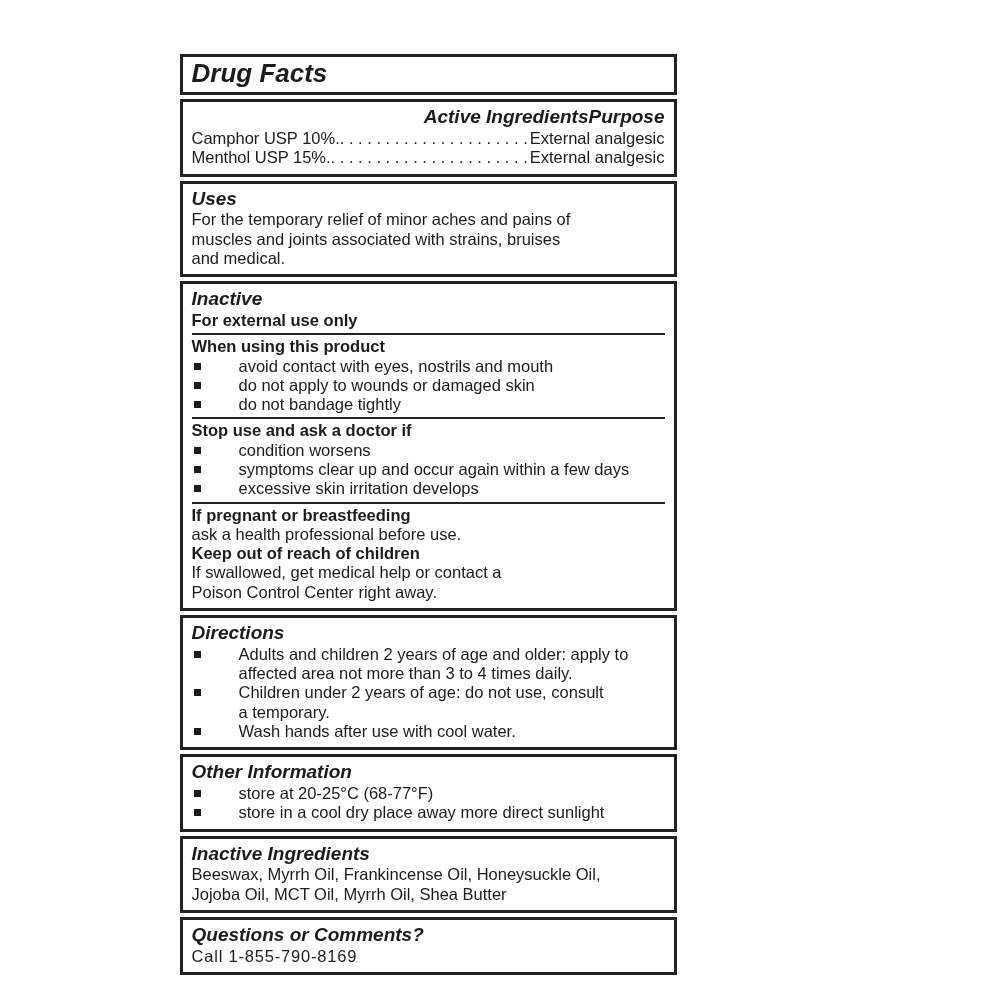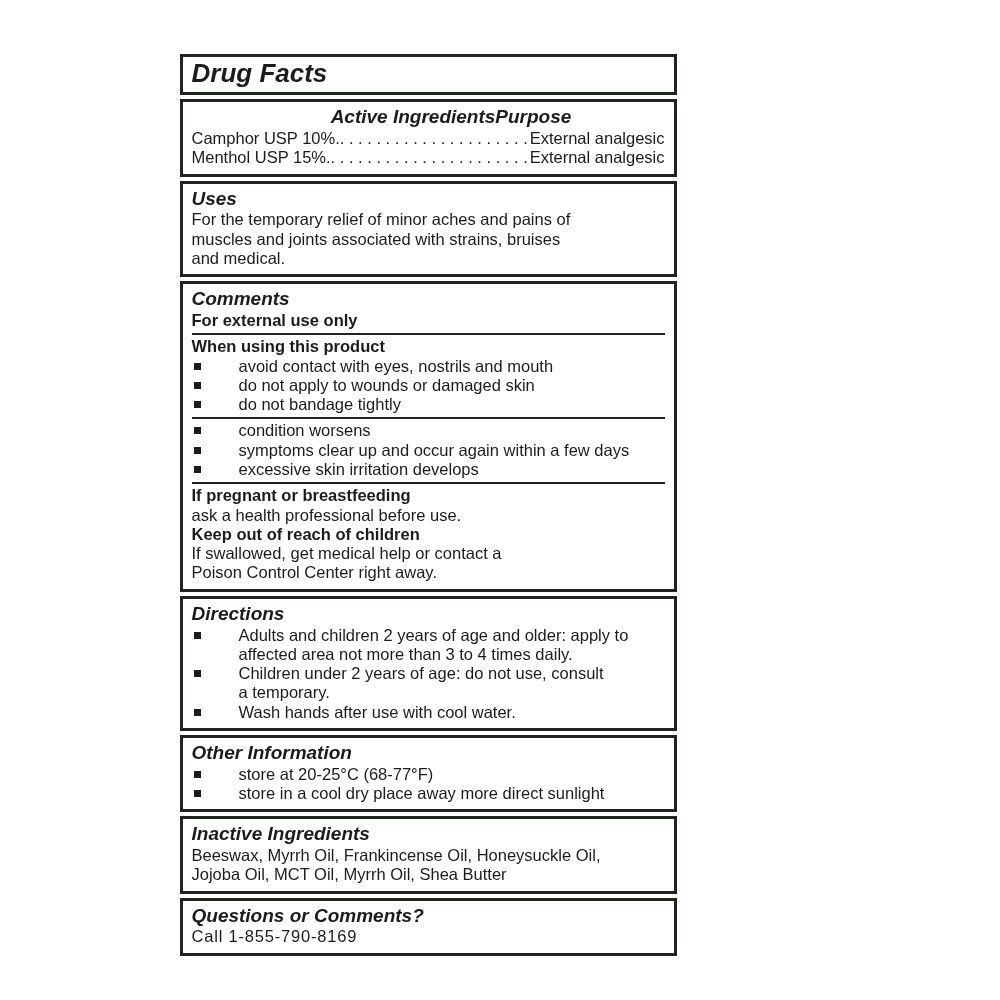--- a/index.html
+++ b/index.html
@@ -49,21 +49,21 @@
   .body-text {
     font-size: 16.5px;
     line-height: 1.17;
   }
   .rule {
     border-top: 2.5px solid #1f241f;
     margin: 3px 0 2px 0;
   }
   .ai-head {
     display: flex;
-    justify-content: center;
+    justify-content: flex-end;
     align-items: baseline;
     margin-left: 46px;
   }
   .ai-row {
     display: flex;
     align-items: baseline;
     font-size: 16.5px;
     line-height: 1.17;
   }
   .ai-name { white-space: nowrap; }
@@ -118,39 +118,40 @@
     </div>
 
     <div class="box">
       <div class="h2">Uses</div>
       <div class="body-text">For the temporary relief of minor aches and pains of</div>
       <div class="body-text">muscles and joints associated with strains, bruises</div>
       <div class="body-text">and medical.</div>
     </div>
 
     <div class="box">
-      <div class="h2">Comments</div>
+      <div class="h2">Inactive</div>
       <div class="sub-bold">For external use only</div>
       <div class="rule"></div>
 
       <div class="sub-bold">When using this product</div>
       <div class="bullet-row body-text">
         <span class="bullet"></span>
         <span class="bullet-text">avoid contact with eyes, nostrils and mouth</span>
       </div>
       <div class="bullet-row body-text">
         <span class="bullet"></span>
         <span class="bullet-text">do not apply to wounds or damaged skin</span>
       </div>
       <div class="bullet-row body-text">
         <span class="bullet"></span>
         <span class="bullet-text">do not bandage tightly</span>
       </div>
       <div class="rule"></div>
 
+      <div class="sub-bold">Stop use and ask a doctor if</div>
       <div class="bullet-row body-text">
         <span class="bullet"></span>
         <span class="bullet-text">condition worsens</span>
       </div>
       <div class="bullet-row body-text">
         <span class="bullet"></span>
         <span class="bullet-text">symptoms clear up and occur again within a few days</span>
       </div>
       <div class="bullet-row body-text">
         <span class="bullet"></span>

